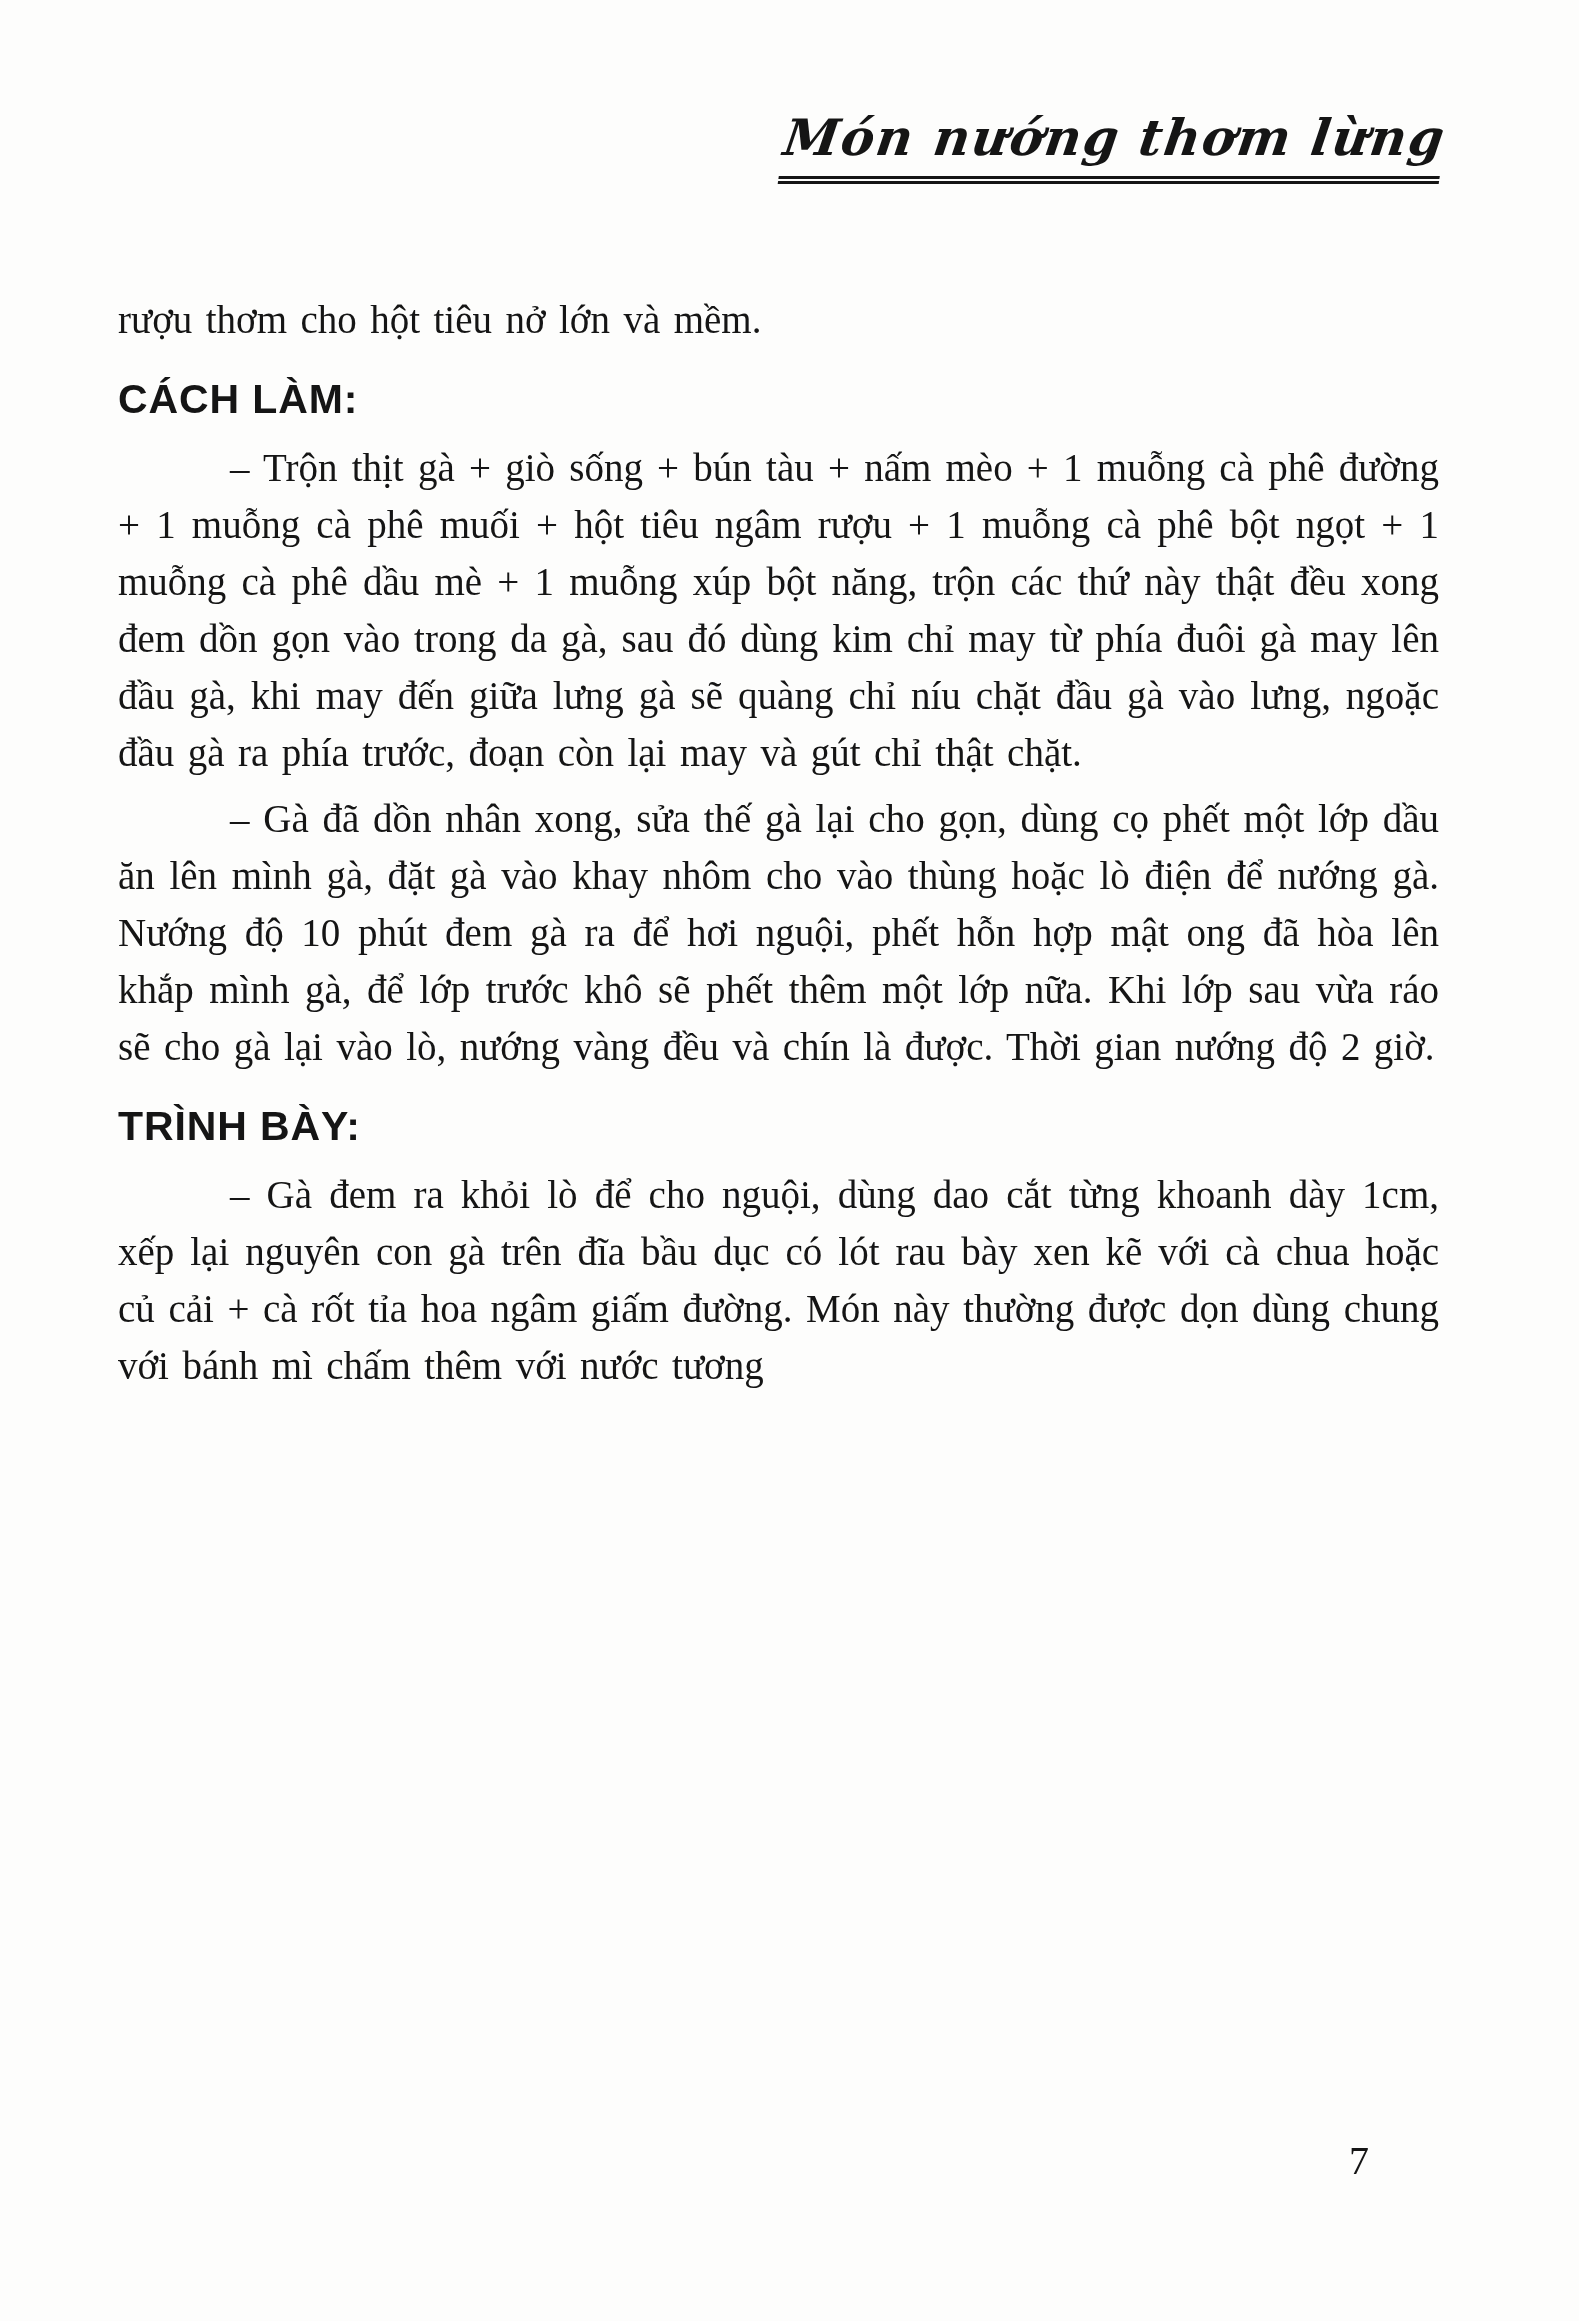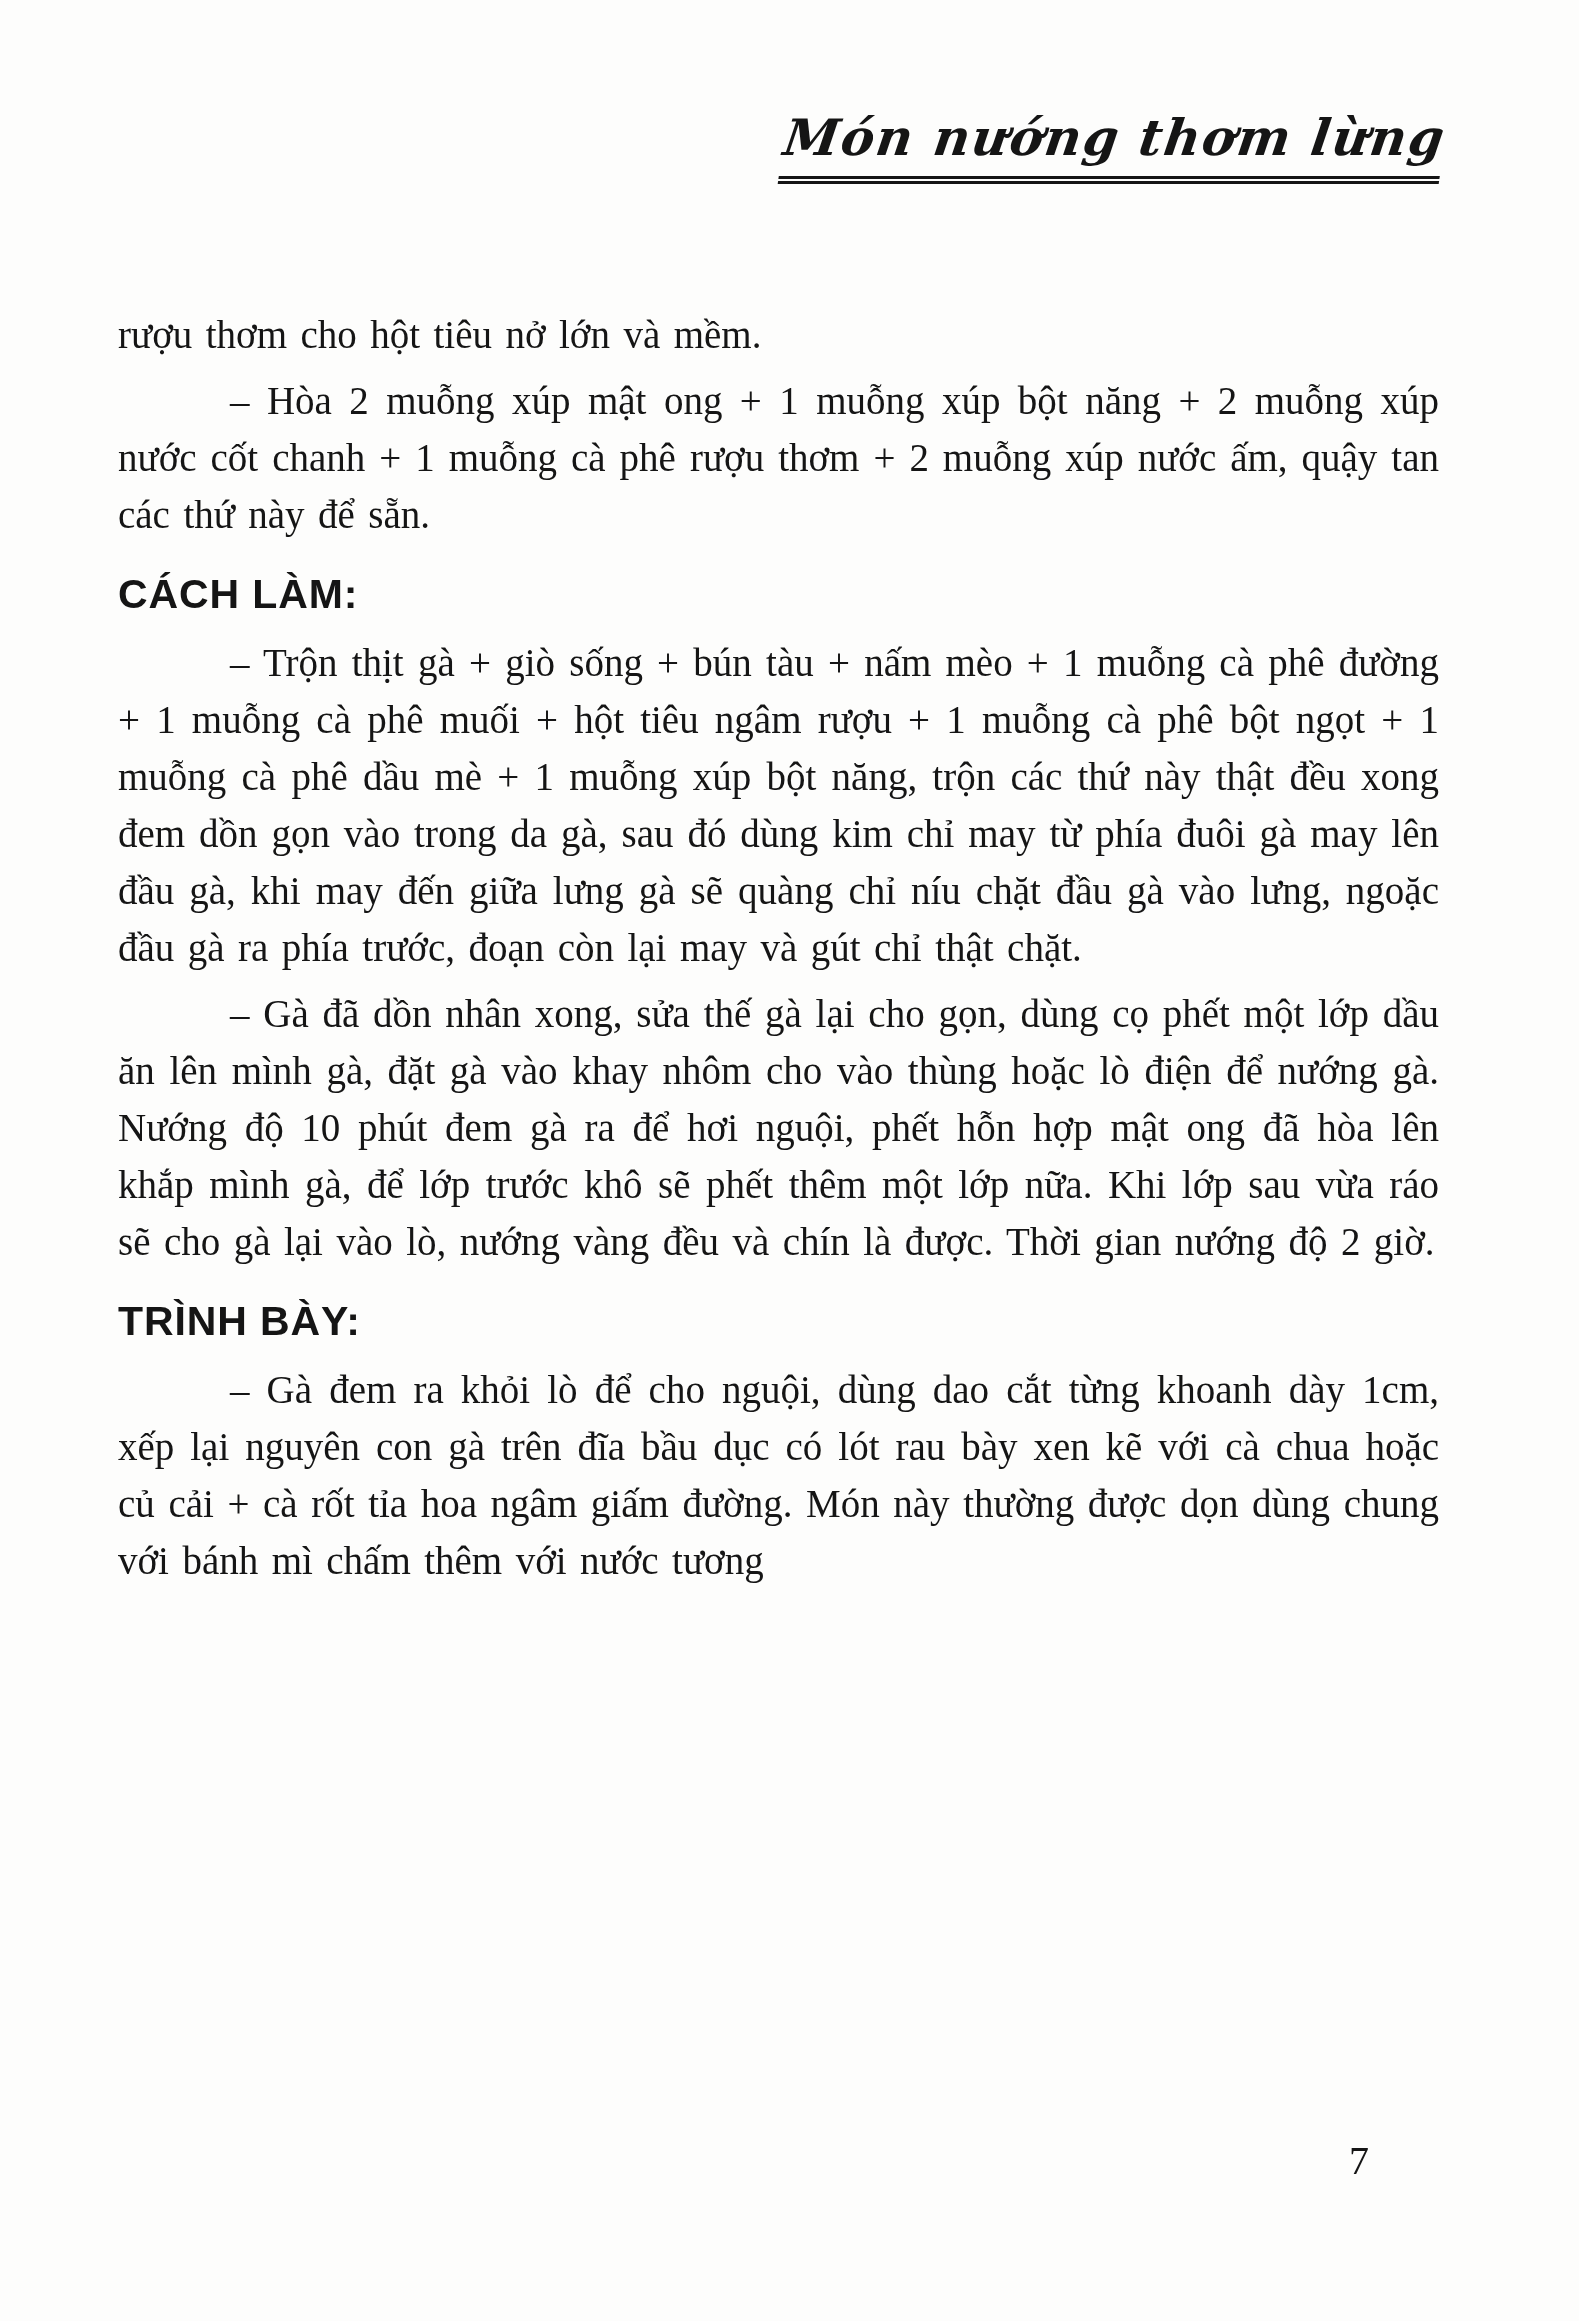--- a/index.html
+++ b/index.html
@@ -30,21 +30,21 @@
     font-weight: bold;
     font-size: 50px;
     letter-spacing: 1.8px;
     transform: skewX(-8deg);
     padding-bottom: 9.2px;
     border-bottom: 8.3px double #151515;
     white-space: nowrap;
   }
   .content {
     position: absolute;
-    top: 306px;
+    top: 291px;
     left: 118px;
     width: 1321px;
   }
   p.body {
     font-size: 39px;
     line-height: 57px;
     text-align: justify;
     margin: 0 0 9.2px 0;
     word-spacing: 3.7px;
   }
@@ -71,21 +71,20 @@
 <body>
 
 <div class="page">
 
   <div class="header-area">
     <span class="script-title">Món nướng thơm lừng</span>
   </div>
 
   <div class="content" id="content">
       <p class="body">rượu thơm cho hột tiêu nở lớn và mềm.</p>
-      <p class="body indent">– Hòa 2 muỗng xúp mật ong + 1 muỗng xúp bột năng + 2 muỗng xúp nước cốt chanh + 1 muỗng cà phê rượu thơm + 2 muỗng xúp nước ấm, quậy tan các thứ này để sẵn.</p>
       <h2 class="heading">CÁCH LÀM:</h2>
       <p class="body indent">– Trộn thịt gà + giò sống + bún tàu + nấm mèo + 1 muỗng cà phê đường + 1 muỗng cà phê muối + hột tiêu ngâm rượu + 1 muỗng cà phê bột ngọt + 1 muỗng cà phê dầu mè + 1 muỗng xúp bột năng, trộn các thứ này thật đều xong đem dồn gọn vào trong da gà, sau đó dùng kim chỉ may từ phía đuôi gà may lên đầu gà, khi may đến giữa lưng gà sẽ quàng chỉ níu chặt đầu gà vào lưng, ngoặc đầu gà ra phía trước, đoạn còn lại may và gút chỉ thật chặt.</p>
       <p class="body indent">– Gà đã dồn nhân xong, sửa thế gà lại cho gọn, dùng cọ phết một lớp dầu ăn lên mình gà, đặt gà vào khay nhôm cho vào thùng hoặc lò điện để nướng gà. Nướng độ 10 phút đem gà ra để hơi nguội, phết hỗn hợp mật ong đã hòa lên khắp mình gà, để lớp trước khô sẽ phết thêm một lớp nữa. Khi lớp sau vừa ráo sẽ cho gà lại vào lò, nướng vàng đều và chín là được. Thời gian nướng độ 2 giờ.</p>
       <h2 class="heading">TRÌNH BÀY:</h2>
       <p class="body indent">– Gà đem ra khỏi lò để cho nguội, dùng dao cắt từng khoanh dày 1cm, xếp lại nguyên con gà trên đĩa bầu dục có lót rau bày xen kẽ với cà chua hoặc củ cải + cà rốt tỉa hoa ngâm giấm đường. Món này thường được dọn dùng chung với bánh mì chấm thêm với nước tương</p>
     </div>
 
   <div class="page-number">7</div>
 
 </div>

